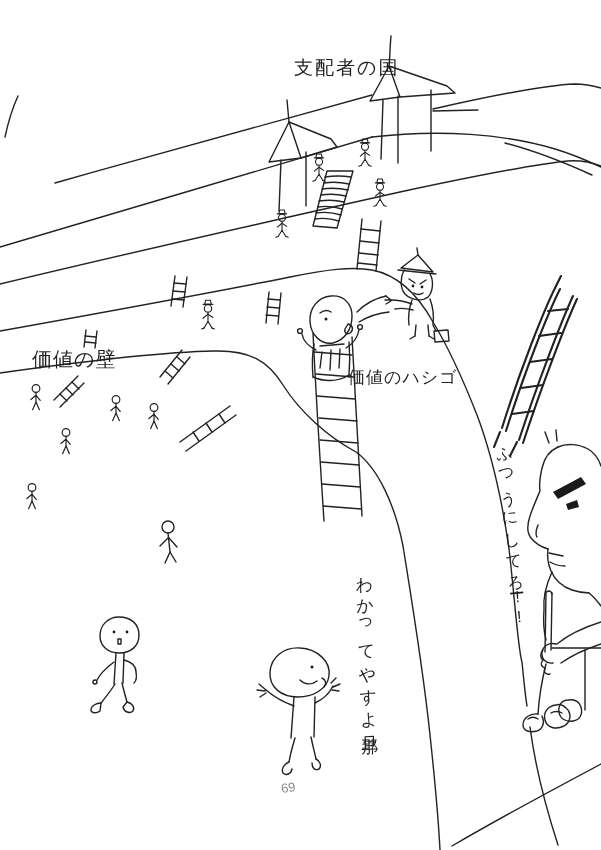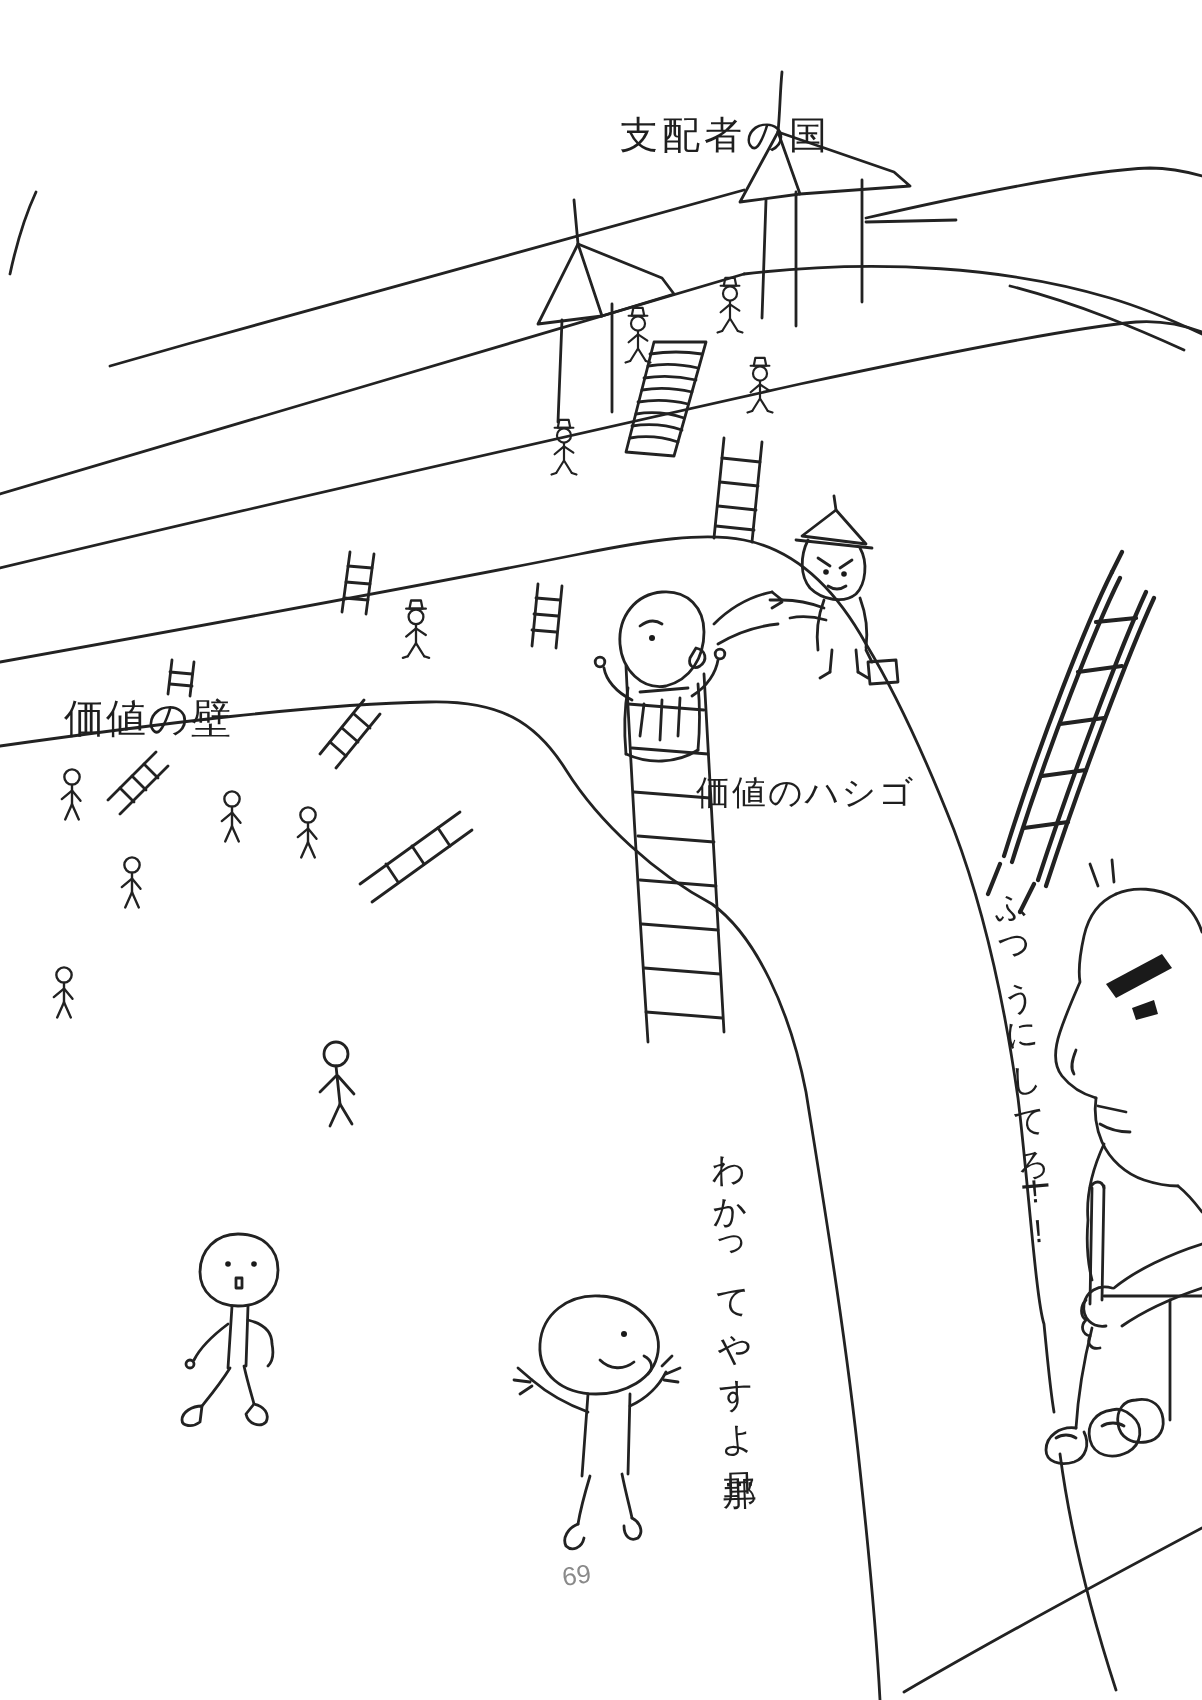--- a/index.html
+++ b/index.html
@@ -6,23 +6,23 @@
   .canvas{
     position:relative;width:601px;height:850px;background:#ffffff;
     overflow:hidden;font-family:"Liberation Sans",sans-serif;color:#1f1f1f;
   }
   .canvas svg{position:absolute;left:0;top:0;}
   svg path,svg circle,svg line{stroke:#222;fill:none;stroke-width:1.4;stroke-linecap:round;stroke-linejoin:round;}
   svg .fill{fill:#1a1a1a;stroke:none;}
   svg .heavy path{stroke-width:2.1;}
   .lbl{position:absolute;white-space:nowrap;color:#1f1f1f;}
   .vtext{writing-mode:vertical-rl;text-orientation:upright;letter-spacing:3px;transform-origin:top center;}
-  #t-rulers{left:294px;top:55px;font-size:19px;letter-spacing:2px;margin-left:16px;}
+  #t-rulers{left:294px;top:55px;font-size:19px;letter-spacing:2px;}
   #t-wall{left:32px;top:346px;font-size:20px;letter-spacing:1px;}
-  #t-ladder1{left:348px;top:385px;font-size:17px;letter-spacing:1px;text-align:center;}
+  #t-ladder1{left:348px;top:366px;font-size:17px;letter-spacing:1px;text-align:center;}
   #t-ladder2{left:338px;top:398px;font-size:15px;letter-spacing:1px;}
   #t-shout{left:492px;top:437px;font-size:16px;transform:rotate(-5deg);}
   #t-reply{left:352px;top:565px;font-size:17px;transform:rotate(-2deg);}
   #t-page{left:281px;top:780px;font-size:13px;color:#8a8a8a;transform:rotate(-8deg);}
 </style>
 </head>
 <body>
 
 <div class="canvas">
 

